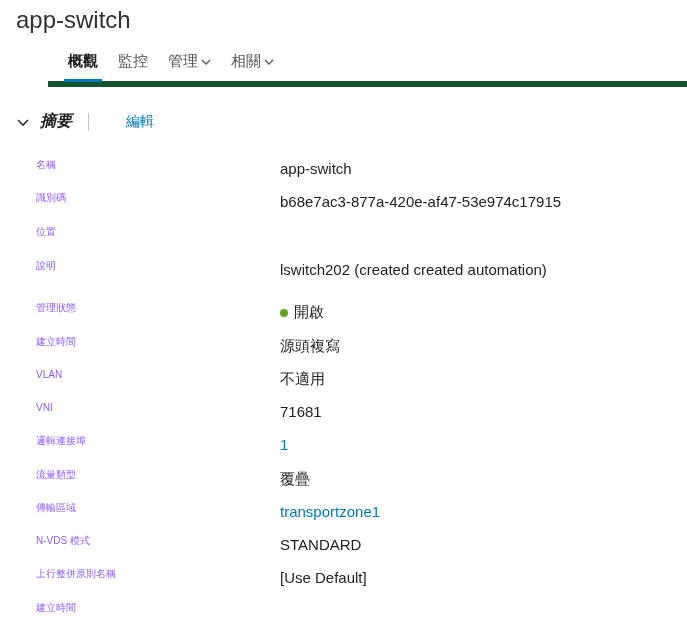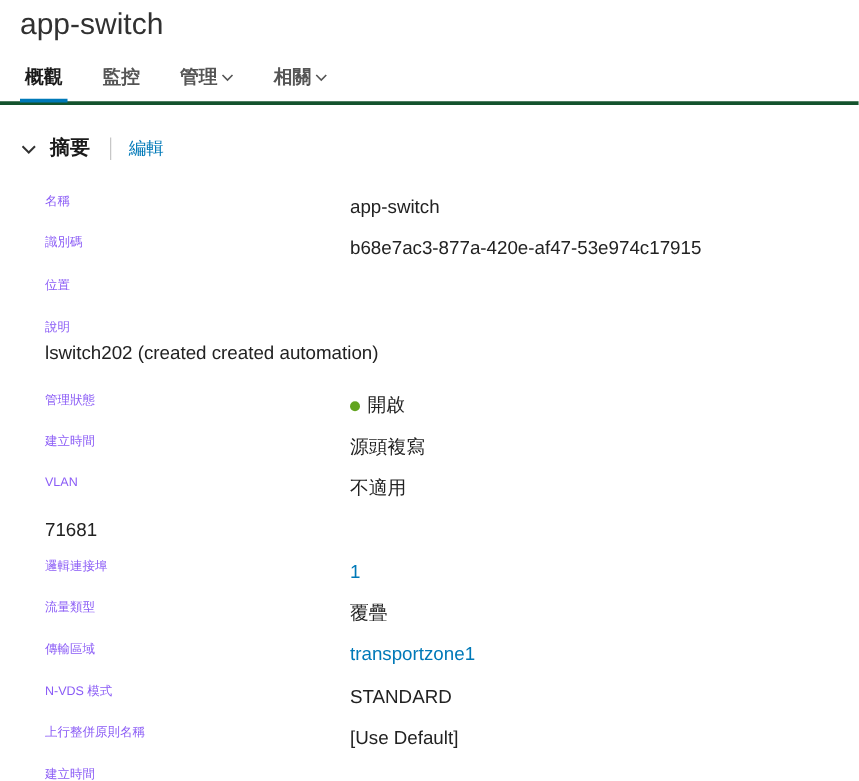--- a/index.html
+++ b/index.html
@@ -14,33 +14,33 @@
   .page-title {
     font-size: 24px;
     font-weight: 400;
     color: #313131;
     padding: 6px 16px 10px 16px;
   }
   .tabs {
     display: flex;
     align-items: center;
     padding: 0 16px;
-    border-bottom: 3px solid #14532d;
-    gap: 24px;
+    border-bottom: 6px solid #14532d;
+    gap: 12px;
+    margin-left: 48px;
   }
   .tab {
     padding: 8px 4px 10px 4px;
     font-size: 15px;
     color: #555;
     cursor: pointer;
     display: flex;
     align-items: center;
     gap: 3px;
     position: relative;
-    font-weight: bold;
   }
   .tab.active {
     color: #1a1a1a;
     font-weight: 600;
   }
   .tab.active::after {
     content: "";
     position: absolute;
     left: 0; right: 0; bottom: -1px;
     height: 3px;
@@ -57,31 +57,33 @@
     gap: 10px;
   }
   .collapse-icon {
     cursor: pointer;
     display: inline-flex;
   }
   .section-title {
     font-size: 16px;
     font-weight: 600;
     color: #1a1a1a;
+    font-style: italic;
   }
   .vdiv {
     width: 1px;
     height: 18px;
     background: #c7c7c7;
     margin: 0 4px 0 6px;
   }
   .edit-link {
     color: #0079b8;
     font-size: 14px;
     cursor: pointer;
+    margin-left: 23px;
   }
   .details {
     padding: 14px 0 0 36px;
   }
   .row {
     display: flex;
     align-items: flex-start;
     padding: 5px 0;
     line-height: 1.55;
   }
@@ -160,21 +162,21 @@
   <div class="row">
     <div class="label">識別碼</div>
     <div class="value">b68e7ac3-877a-420e-af47-53e974c17915</div>
   </div>
 
   <div class="row">
     <div class="label">位置</div>
     <div class="value"></div>
   </div>
 
-  <div class="row" style="padding-top:14px;flex-direction:column;">
+  <div class="row" style="padding-top:14px;">
     <div class="label">說明</div>
     <div class="value">lswitch202 (created created automation)</div>
   </div>
 
   <div class="row" style="padding-top:14px;">
     <div class="label">管理狀態</div>
     <div class="value">
       <span class="status-dot"></span><span>開啟</span>
     </div>
   </div>
@@ -183,20 +185,21 @@
     <div class="label">建立時間</div>
     <div class="value">源頭複寫</div>
   </div>
 
   <div class="row">
     <div class="label">VLAN</div>
     <div class="value">不適用</div>
   </div>
 
   <div class="row">
+    <div class="label">VNI</div>
     <div class="value">71681</div>
   </div>
 
   <div class="row">
     <div class="label">邏輯連接埠</div>
     <div class="value link">1</div>
   </div>
 
   <div class="row">
     <div class="label">流量類型</div>

